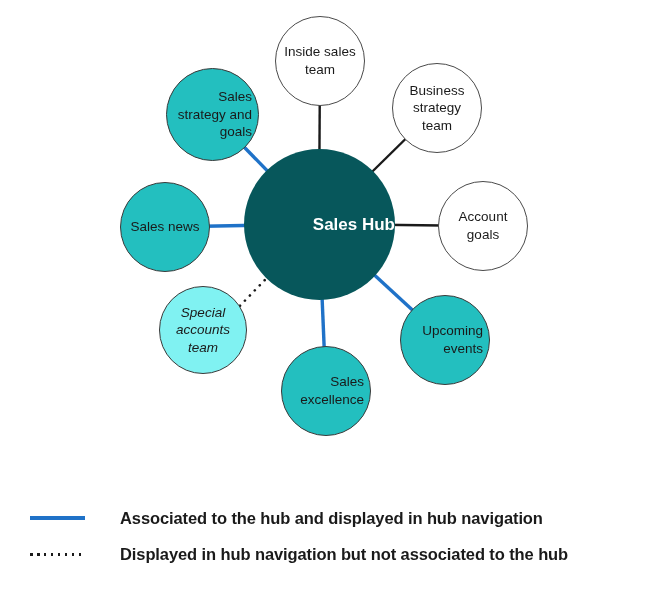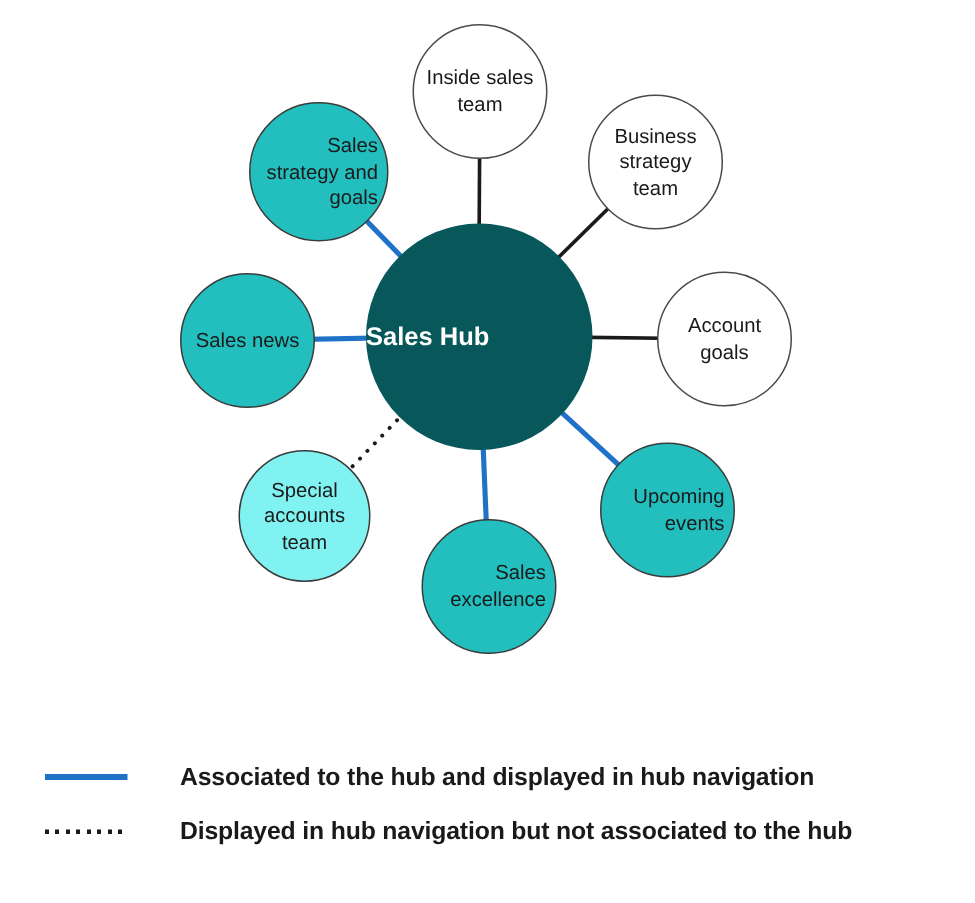--- a/index.html
+++ b/index.html
@@ -24,29 +24,29 @@
   .connector.dotted{stroke:var(--black-line);stroke-width:2.6px;stroke-linecap:round;stroke-dasharray:0.1 7;}
 
   .node{position:absolute;border-radius:50%;display:flex;align-items:center;justify-content:center;
         text-align:center;box-sizing:border-box;border:1.5px solid var(--node-border);
         font-size:13.5px;line-height:1.3;color:var(--text-dark);padding:6px;}
   .node.white{background:var(--white-fill);border-color:#4a4a4a;}
   .node.teal{background:var(--teal-fill);text-align:right;}
   .node.lightcyan{background:var(--light-cyan-fill);}
 
   .hub{position:absolute;left:244px;top:149px;width:151px;height:151px;border-radius:50%;
-       background:var(--hub-fill);display:flex;align-items:center;justify-content:flex-start;
+       background:var(--hub-fill);display:flex;align-items:center;justify-content:flex-end;
        color:var(--hub-text);font-weight:bold;font-size:17px;border:none;}
 
   .n-inside    {left:275px;top:16px; width:90px;height:90px;}
   .n-business  {left:392px;top:63px; width:90px;height:90px;}
   .n-account   {left:438px;top:181px;width:90px;height:90px;}
   .n-upcoming  {left:400px;top:295px;width:90px;height:90px;}
   .n-excellence{left:281px;top:346px;width:90px;height:90px;}
-  .n-special   {left:159px;top:300px;width:88px;height:88px;}
+  .n-special   {left:159px;top:286px;width:88px;height:88px;font-style:italic;}
   .n-news      {left:120px;top:182px;width:90px;height:90px;}
   .n-strategy  {left:166px;top:68px; width:93px;height:93px;}
 
   .legend{position:absolute;left:0;top:500px;width:650px;}
   .legend-row{display:flex;align-items:center;height:36px;}
   .legend-swatch{width:55px;margin-left:30px;flex:0 0 auto;}
   .swatch-line{width:55px;}
   .swatch-line.blue{height:3.5px;background:var(--blue-line);}
   .swatch-line.black{height:2.5px;background:var(--black-line);}
   .swatch-line.dotted{height:3px;background:repeating-linear-gradient(to right,

